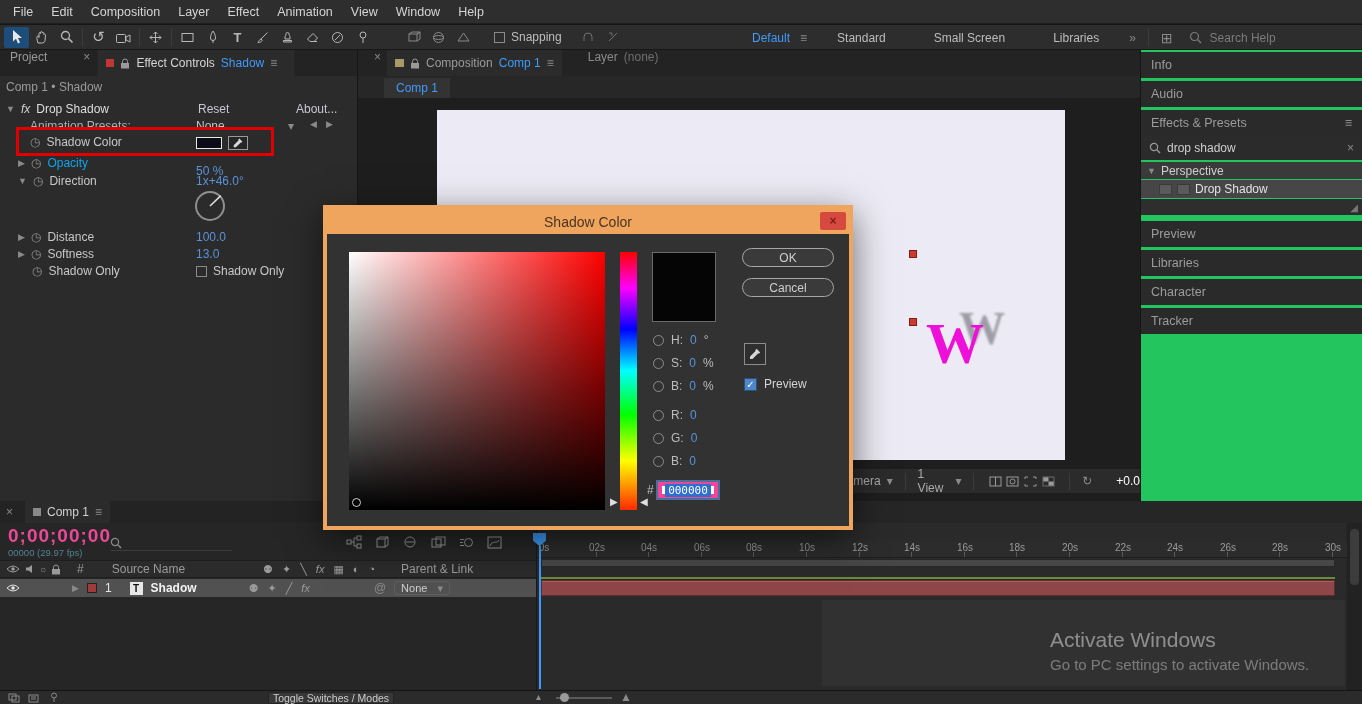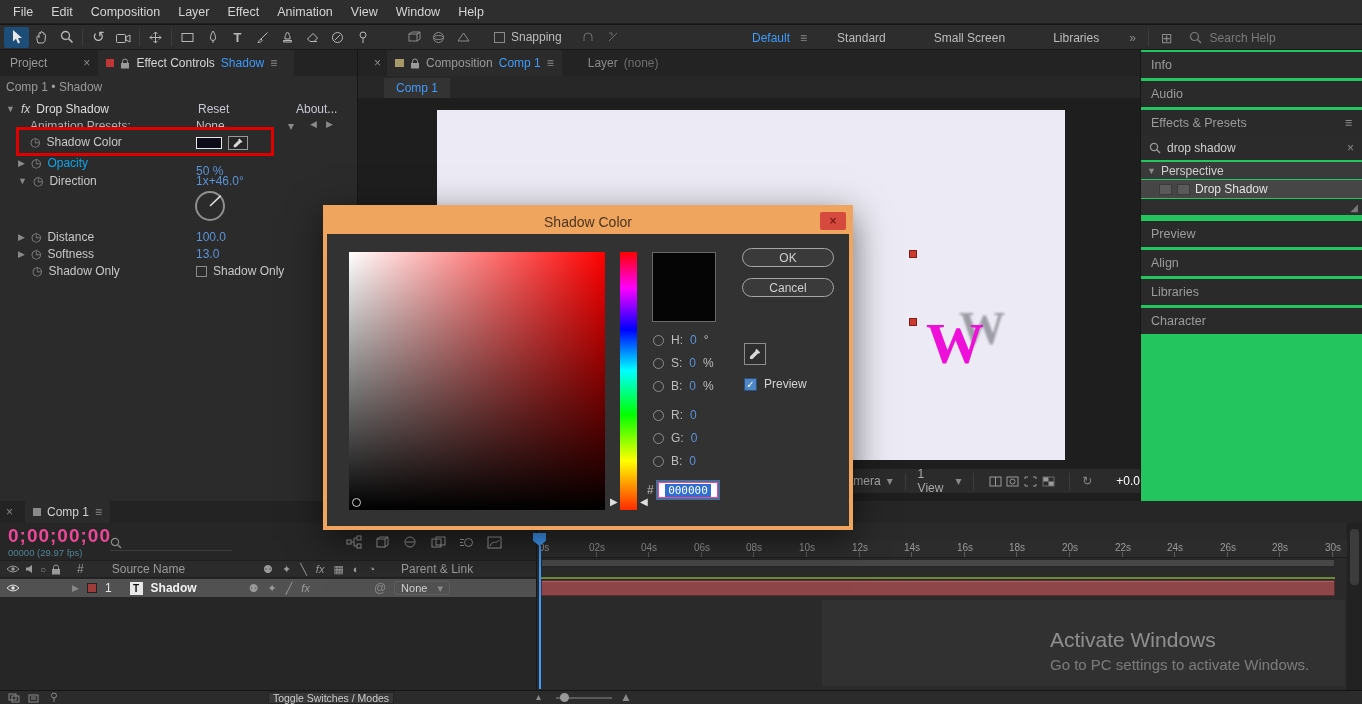--- a/index.html
+++ b/index.html
@@ -21,21 +21,21 @@
   border-bottom:1px solid #171717;display:flex;align-items:center;padding-left:4px}
 .tool{width:25px;height:21px;display:flex;align-items:center;justify-content:center;color:#b8b8b8}
 .tool.active{background:#1d4e79;border-radius:2px}
 .tsep{width:1px;height:17px;background:#3c3c3c;margin:0 3px}
 .cb{width:11px;height:11px;border:1px solid #8a8a8a;display:inline-block;background:transparent}
 .ws{color:#bdbdbd;font-size:12px;padding:0 10px}
 .ws.active{color:#3f9bfa}
 .searchtxt{color:#7b7b7b;font-size:12px}
 
 
-.tabrow{position:absolute;left:0;top:0;right:0;height:26px;background:#232323;display:flex;align-items:center}
+.tabrow{position:absolute;left:0;top:0;right:0;height:26px;background:#232323;display:flex;}
 .tab-active{height:26px;background:#2b2b2b;display:flex;align-items:center;gap:6px;padding:0 8px}
 .row{position:absolute;display:flex;align-items:center;gap:6px;white-space:nowrap}
 .sw-icon{font-size:11px;color:#9a9a9a}
 .lockicon,.eyeicon,.spkicon{display:inline-flex}
 
 
 .ec{position:absolute;left:0;top:50px;width:357px;height:451px;background:#2b2b2b}
 .redbox{position:absolute;left:16px;top:77px;width:258px;height:29px;border:3px solid #e10000;z-index:20;pointer-events:none}
 .swatch-ec{width:26px;height:12px;background:#0c0c18;border:1px solid #e6e6e6}
 .eyedrop-btn{width:20px;height:14px;background:#262626;border:1px solid #9a9a9a;display:flex;align-items:center;justify-content:center}
@@ -121,21 +121,21 @@
 .huearrow{position:absolute;color:#e0e0e0;font-size:10px;top:262px}
 .newswatch{position:absolute;left:325px;top:18px;width:64px;height:70px;background:#050505;border:1px solid #6a6a6a}
 .dbtn{position:absolute;left:415px;width:92px;height:19px;border:1px solid #a6a6a6;border-radius:10px;
   background:#3a3a3a;color:#cfcfcf;display:flex;align-items:center;justify-content:center;font-size:12px}
 .radio{width:11px;height:11px;border:1.5px solid #8d8d8d;border-radius:50%;display:inline-block}
 .frow{position:absolute;display:flex;align-items:center;gap:7px;font-size:12px;color:#bdbdbd}
 .dlg-eyedrop{position:absolute;left:417px;top:109px;width:22px;height:22px;background:#2e2e2e;
   border:1px solid #8d8d8d;display:flex;align-items:center;justify-content:center}
 .pchk{width:13px;height:13px;background:#4f86c6;color:#fff;font-size:10px;display:inline-flex;
   align-items:center;justify-content:center;border:1px solid #2c4f7c}
-.hexbox{position:absolute;left:331px;top:248px;width:60px;height:16px;background:#fff;border:1px solid #ec4899;
+.hexbox{position:absolute;left:331px;top:248px;width:60px;height:16px;background:#fff;border:4px solid #ec4899;
   box-shadow:0 0 0 2px rgba(100,160,240,.55);display:flex;align-items:center;justify-content:center}
 .hexsel{background:#2f6fd0;color:#fff;font-family:"DejaVu Sans Mono",monospace;font-size:11px;padding:0 3px;line-height:13px}
 </style>
 </head>
 <body>
 
 <div id="root">
 
   <div class="menubar">
     <span class="menu-item">File</span>
@@ -481,27 +481,27 @@
       <span class="badge"></span>
       <span>Drop Shadow</span>
     </div>
     <div class="rp-grip">
       <span style="font-size:10px">◢</span>
     </div>
     <div class="phead">
         <span>Preview</span>
       </div>
     <div class="phead">
-        <span>Align</span>
-      </div>
-    <div class="phead">
         <span>Libraries</span>
       </div>
     <div class="phead">
         <span>Character</span>
+      </div>
+    <div class="phead">
+        <span>Tracker</span>
       </div>
   </div>
 
   <div class="tl">
     <div class="tl-tabrow">
       <span class="dim" style="margin-left:6px">×</span>
       <div class="tl-tab">
         <span style="width:8px;height:8px;background:#8a8a8a;display:inline-block"></span>
         <span style="color:#d0d0d0">Comp 1</span>
         <span class="dim">≡</span>

